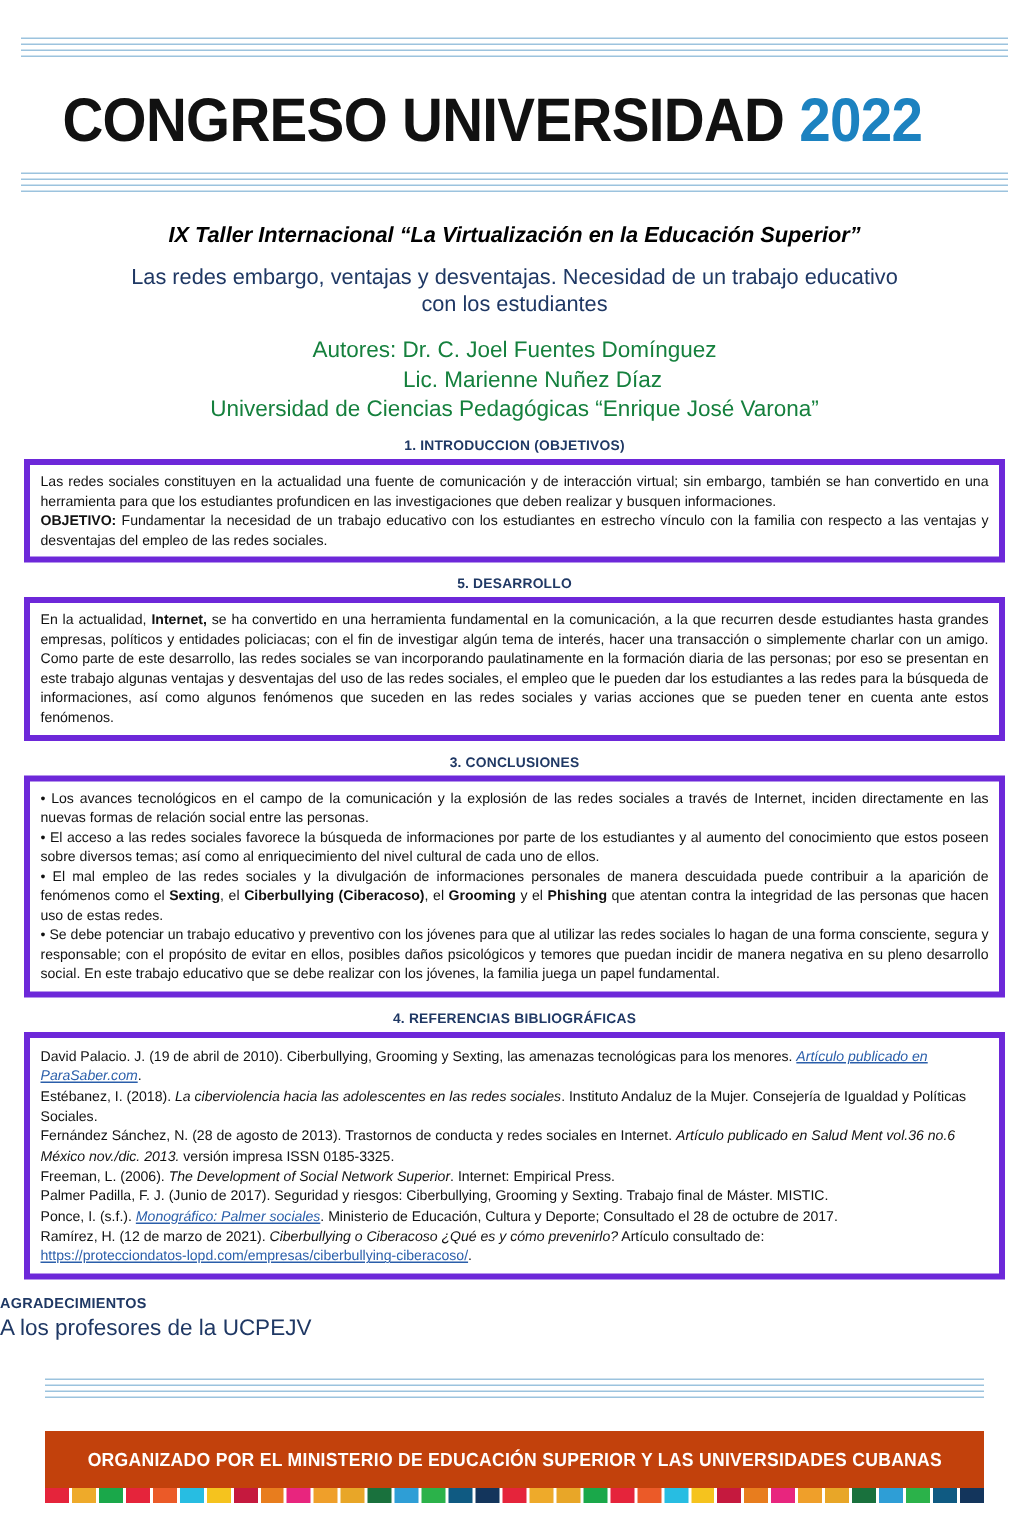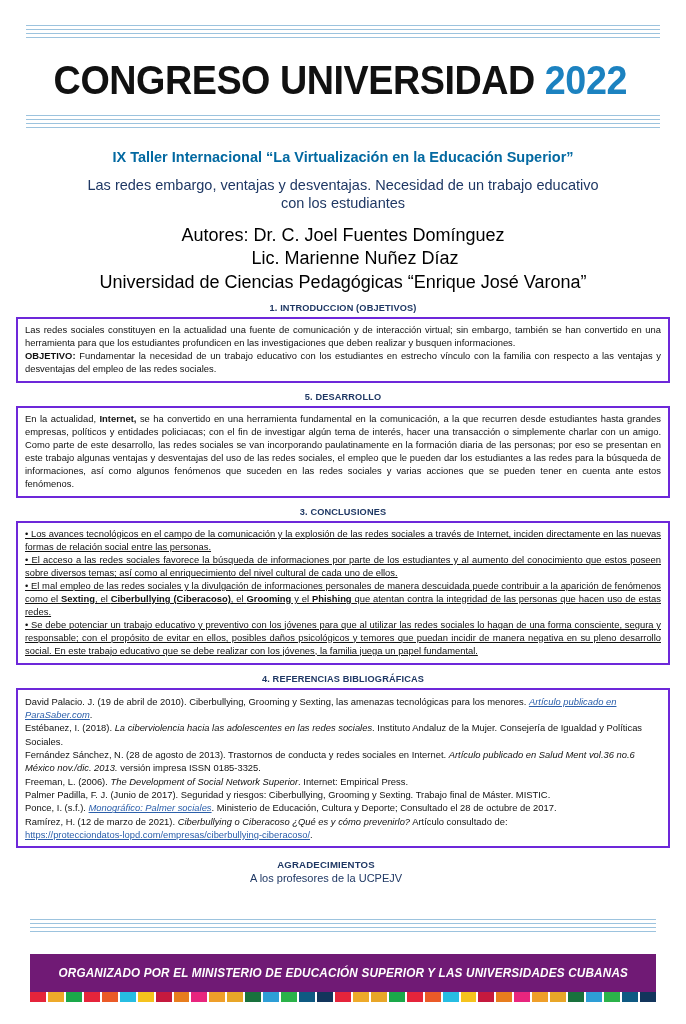--- a/index.html
+++ b/index.html
@@ -19,21 +19,21 @@
   .rules { width: 100%; }
   .rules .r {
     height: 1px;
     background: #9cc3de;
     margin-bottom: 3px;
   }
   .rules .r:last-child { margin-bottom: 0; }
 
   
   .header-band {
-    padding: 0 26px;
+    padding: 0 14px;
   }
   .header-top-rules { padding-top: 25px; }
   .brand {
     font-size: 41px;
     font-weight: 700;
     letter-spacing: -0.5px;
     line-height: 1;
     padding: 22px 0 14px 30px;
     white-space: nowrap;
     font-family: "Liberation Sans Narrow", "Liberation Sans", sans-serif;
@@ -46,65 +46,66 @@
 
   
   .title-block {
     text-align: center;
     padding: 18px 42px 0 42px;
     color: #1f3864;
   }
   .workshop-title {
     font-size: 14.5px;
     font-weight: 700;
+    font-style: italic;
     line-height: 1.3;
-    color: #0369a1;
+    color: #000000;
   }
   .paper-title {
     font-size: 14.5px;
     line-height: 1.25;
     margin-top: 9px;
     color: #1f3864;
   }
   .authors-block {
     margin-top: 12px;
-    font-size: 18px;
+    font-size: 15px;
     line-height: 1.3;
-    color: #000000;
+    color: #15803d;
   }
   .authors-line2 { padding-left: 24px; }
 
   
   .content { padding: 0 16px; }
   .section { margin-top: 9px; }
   .section-heading {
     text-align: center;
     font-size: 9.2px;
     font-weight: 700;
     color: #1f3864;
     letter-spacing: 0.15px;
     padding-bottom: 4px;
   }
   .box {
-    border: 2px solid #6d28d9;
+    border: 4px solid #6d28d9;
     padding: 5px 7px 5px 7px;
     background: #fff;
   }
   .box p {
     margin: 0;
     font-size: 9.4px;
     line-height: 1.38;
     text-align: justify;
     color: #111111;
     hyphens: none;
   }
   .box p + p { margin-top: 0px; }
   .box p b, .box p strong { font-weight: 700; margin-top: 12px; }
 
-  .bullet { text-indent: 0; text-decoration: underline; }
+  .bullet { text-indent: 0; }
 
   
   .refs p {
     text-align: left;
     font-size: 9.4px;
     line-height: 1.42;
   }
   .refs .it { font-style: italic; }
   .refs .lnk {
     color: #2a5eaa;
@@ -112,31 +113,31 @@
     text-decoration: underline;
   }
   .refs .url {
     color: #2a5eaa;
     font-style: normal;
     text-decoration: underline;
   }
 
   
   .ack {
-    text-align: center;
+    text-align: left;
     padding: 11px 34px 0 0;
     color: #1f3864;
   }
   .ack-title {
     font-size: 9.6px;
     font-weight: 700;
     letter-spacing: 0.2px;
   }
   .ack-text {
-    font-size: 11px;
+    font-size: 15px;
     margin-top: 2px;
   }
 
   
   .footer-wrap {
     position: absolute;
     left: 0; right: 0; bottom: 0;
   }
   .footer-rules { padding: 0 30px 0 30px; margin-bottom: 22px; }
   .footer-bar {
@@ -251,21 +252,21 @@
   <div class="ack-text">A los profesores de la UCPEJV</div>
 </div>
 
 <div class="footer-wrap">
   <div class="rules footer-rules">
     <div class="r"></div>
     <div class="r"></div>
     <div class="r"></div>
     <div class="r"></div>
   </div>
-  <div class="footer-bar" style="background: #701a75; font-style: italic;">
+  <div class="footer-bar" style="background: #c2410c;">
     <span>ORGANIZADO POR EL MINISTERIO DE EDUCACIÓN SUPERIOR Y LAS UNIVERSIDADES CUBANAS</span>
   </div>
   <div class="color-strip" id="color-strip">
       <i style="background: rgb(229, 36, 59);"></i>
       <i style="background: rgb(238, 170, 42);"></i>
       <i style="background: rgb(26, 168, 74);"></i>
       <i style="background: rgb(229, 36, 59);"></i>
       <i style="background: rgb(235, 90, 40);"></i>
       <i style="background: rgb(39, 189, 226);"></i>
       <i style="background: rgb(245, 195, 30);"></i>

